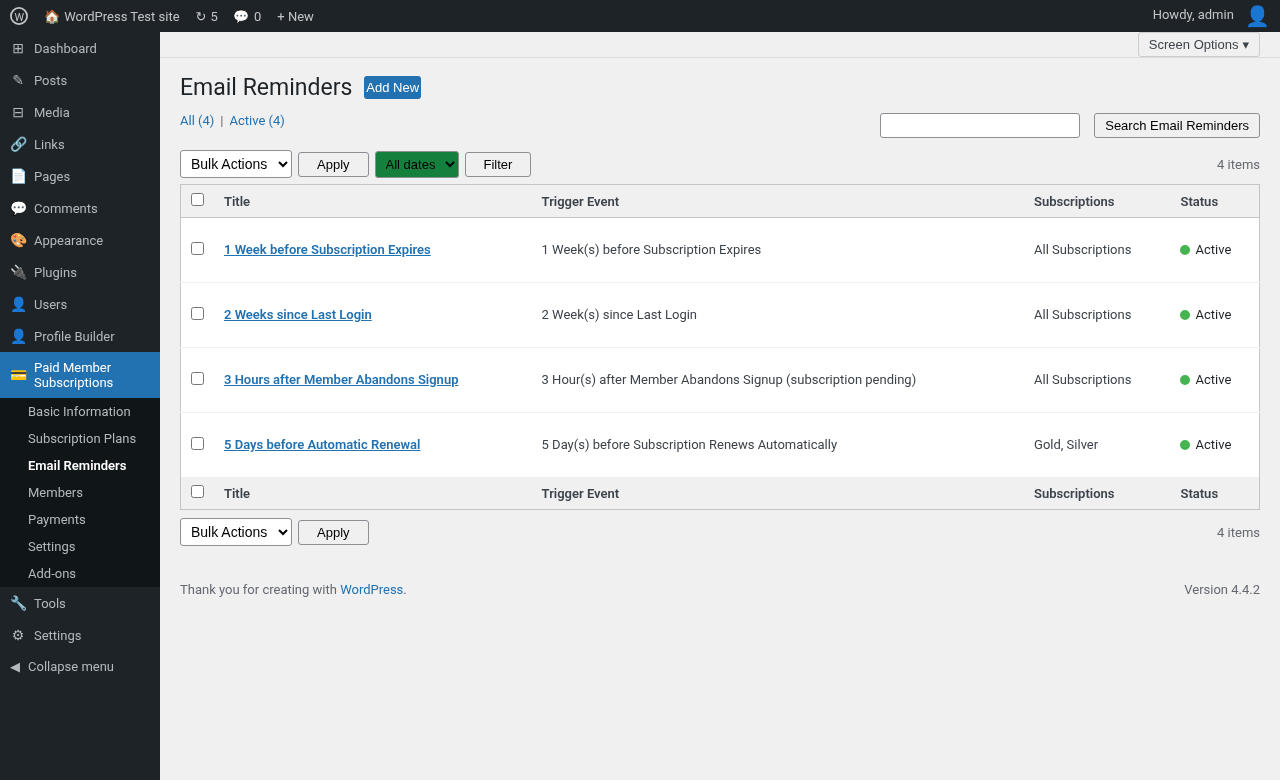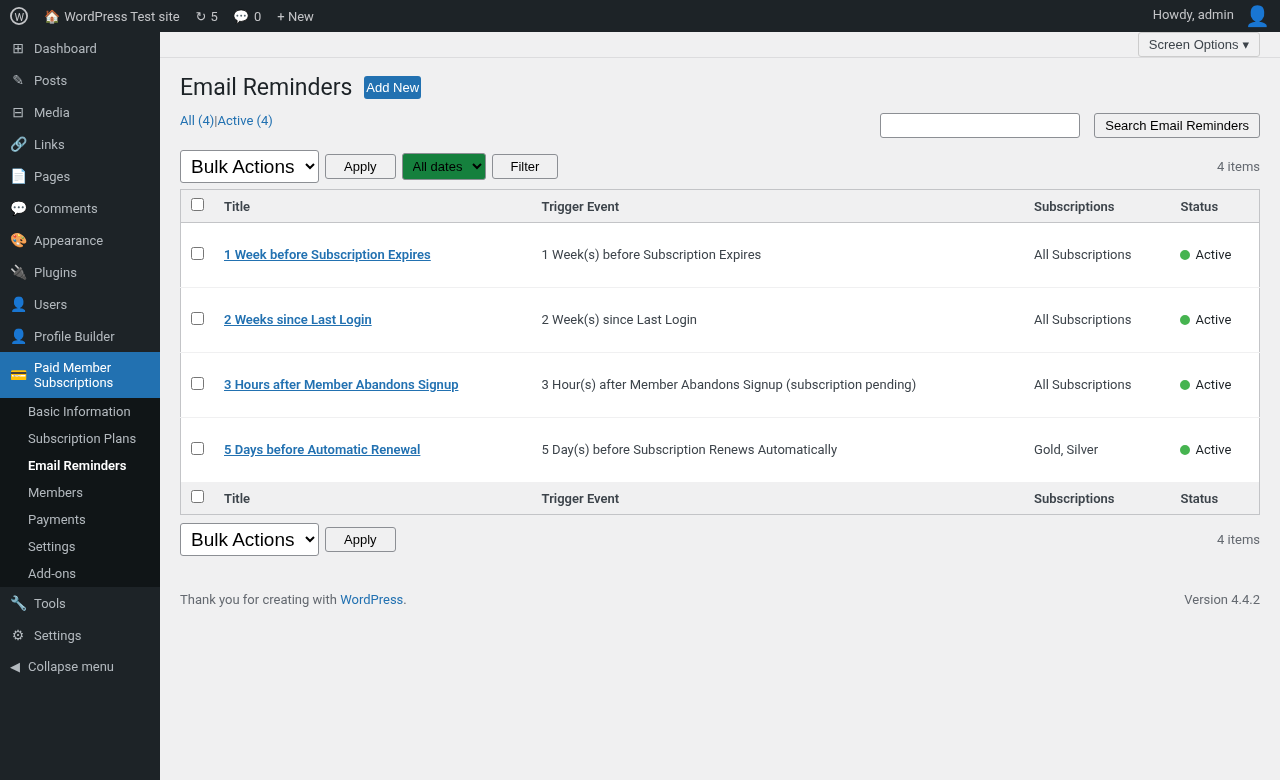--- a/index.html
+++ b/index.html
@@ -99,32 +99,32 @@
       background: #2271b1;
       color: #fff;
       border: none;
       border-radius: 3px;
       padding: 4px 2px;
       font-size: 13px;
       cursor: pointer;
     }
 
     
-    .view-filters { display: flex; align-items: center; margin-bottom: 22px; font-size: 13px; }
+    .view-filters { display: flex; align-items: center; gap: 6px; margin-bottom: 22px; font-size: 13px; }
     .view-filters a { color: #2271b1; text-decoration: none; }
     .view-filters .sep { color: #646970; }
 
     
     .search-bar { display: flex; align-items: flex-end; gap: 14px; float: right; margin-bottom: 8px; }
     .search-bar input { padding: 4px 8px; border: 1px solid #8c8f94; border-radius: 3px; font-size: 13px; width: 200px; }
     .search-bar button { background: #f0f0f1; border: 1px solid #8c8f94; border-radius: 3px; padding: 4px 10px; font-size: 13px; cursor: pointer; }
 
     
     .table-toolbar { display: flex; align-items: center; gap: 6px; margin-bottom: 6px; }
-    .bulk-select { padding: 4px 6px; border: 1px solid #8c8f94; border-radius: 3px; font-size: 19px; cursor: pointer; background: #fff; }
+    .bulk-select { padding: 4px 6px; border: 1px solid #8c8f94; border-radius: 3px; font-size: 14px; cursor: pointer; background: #fff; }
     .toolbar-btn { padding: 4px 18px; border: 1px solid #8c8f94; border-radius: 3px; font-size: 13px; cursor: pointer; background: #f0f0f1; }
     .date-select { padding: 4px 6px; border: 1px solid #8c8f94; border-radius: 3px; font-size: 13px; cursor: pointer; background: #15803d; }
     .items-count { margin-left: auto; color: #646970; }
 
     
     .wp-table { width: 100%; border-collapse: collapse; background: #fff; border: 1px solid #c3c4c7; }
     .wp-table th { background: #f0f0f1; border-bottom: 1px solid #c3c4c7; padding: 8px 10px; text-align: left; font-weight: 600; font-size: 13px; }
     .wp-table td { padding: 24px 10px; border-bottom: 1px solid #f0f0f1; font-size: 13px; vertical-align: top; }
     .wp-table tr:last-child td { border-bottom: none; }
     .wp-table .check-col { width: 30px; }

